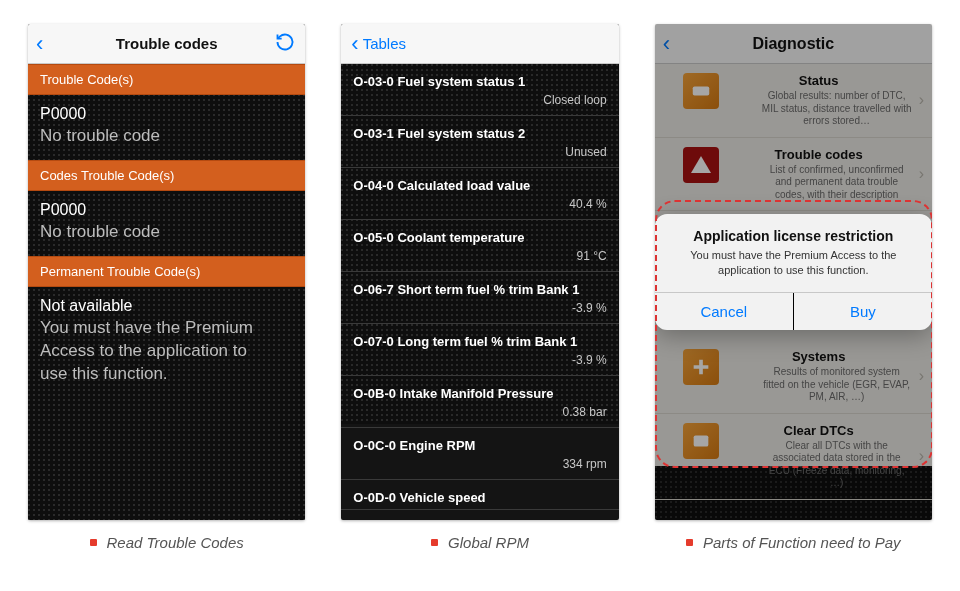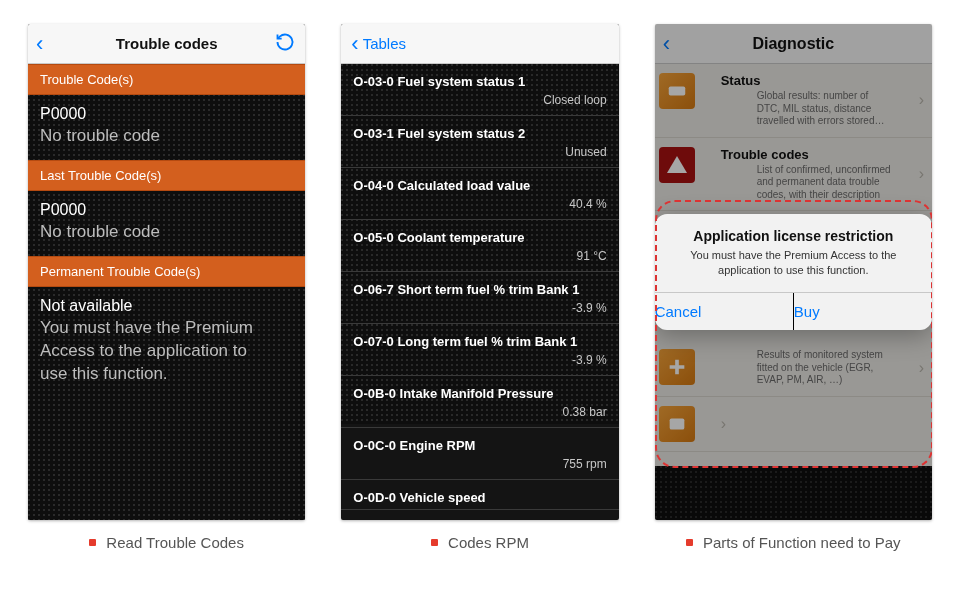--- a/index.html
+++ b/index.html
@@ -19,36 +19,36 @@
   .item1 { padding:10px 28px 12px 12px; }
   .item1 .big { color:#fff; font-size:16px; margin-bottom:2px; }
   .item1 .sub { color:#bdbdbd; font-size:17px; line-height:1.35; }
   
   .row2 { border-bottom:1px solid #3a3a3a; position:relative; }
   .row2 .label { color:#fff; font-size:13px; font-weight:600; padding:10px 12px 4px 12px; }
   .row2 .val { color:#c7c7c7; font-size:12px; text-align:right; padding:0 12px 8px 12px; }
   
   .navbar3 { height:40px; background:#f7f7f7; border-bottom:1px solid #c9c9c9; display:flex; align-items:center; justify-content:center; position:relative; }
   .list3-wrap { background:#eceae5; }
-  .row3 { display:flex; align-items:flex-start; padding:9px 8px 9px 4px; border-bottom:1px solid #d7d4cc; position:relative; gap:26px; }
+  .row3 { display:flex; align-items:flex-start; padding:9px 8px 9px 28px; border-bottom:1px solid #d7d4cc; position:relative; gap:7px;text-align:center; }
   .row3 .icon { width:36px; height:36px; border-radius:4px; flex-shrink:0; display:flex; align-items:center; justify-content:center; }
   .row3 .txt { flex:1; }
   .row3 .title3 { font-weight:700; font-size:13px; color:#111; margin-bottom:2px; }
   .row3 .desc3 { font-size:10px; color:#6b6b6b; line-height:1.25;margin-left:36px; }
   .row3 .chev3 { color:#b8b5ad; font-size:16px; align-self:center; }
   .overlay { position:absolute; inset:0; background:rgba(0,0,0,.35); display:flex; align-items:center; justify-content:center; }
   .alert { width:280px; background:#f2f2f2; border-radius:12px; overflow:hidden; box-shadow:0 6px 24px rgba(0,0,0,.3); }
   .alert .at { text-align:center; font-weight:600; font-size:14px; padding:14px 14px 4px; color:#111; }
   .alert .am { text-align:center; font-size:11px; color:#333; padding:0 16px 14px; line-height:1.35; }
   .alert .btns { display:flex; border-top:1px solid #c8c8c8; }
-  .alert .btn { flex:1; text-align:left; padding:10px 0; color:#007aff; font-size:15px; }
+  .alert .btn { flex:1; text-align:center; padding:10px 0; color:#007aff; font-size:15px; }
   .alert .btn+.btn { border-left:1px solid #000000; }
   .dashed { position:absolute; border:2px dashed #d33; border-radius:20px; pointer-events:none; }
   
-  .caps { display:flex; gap:36px; padding:6px 28px 0 28px; }
+  .caps { display:flex; gap:36px; padding:6px 28px 0 28px;font-style:italic; }
   .cap { width:278px; display:flex; align-items:center; justify-content:center; gap:10px; color:#555; font-size:15px; }
   .dot { width:7px; height:7px; background:#e53b2c; border-radius:1px; display:inline-block; }
   
   .ic-orange { background:linear-gradient(135deg,#f5a33a,#d67a12); }
   .ic-red { background:#a11; }
   .ic-blue { background:linear-gradient(135deg,#6ea9e6,#3a72c4); }
   .carbon-strip { height:54px; }
 </style>
 </head>
 <body>
@@ -67,21 +67,21 @@
             <path d="M3 3v5h5"></path>
           </svg>
       </span>
     </div>
     <div class="carbon" style="height:536px;">
       <div class="sect-hdr">Trouble Code(s)</div>
       <div class="item1">
         <div class="big">P0000</div>
         <div class="sub">No trouble code</div>
       </div>
-      <div class="sect-hdr">Last Trouble Code(s)</div>
+      <div class="sect-hdr">Codes Trouble Code(s)</div>
       <div class="item1">
         <div class="big">P0000</div>
         <div class="sub">No trouble code</div>
       </div>
       <div class="sect-hdr">Permanent Trouble Code(s)</div>
       <div class="item1">
         <div class="big">Not available</div>
         <div class="sub">You must have the Premium Access to the application to use this function.</div>
       </div>
     </div>
@@ -118,21 +118,21 @@
       <div class="row2">
           <div class="label">O-07-0 Long term fuel % trim Bank 1</div>
           <div class="val">-3.9 %</div>
         </div>
       <div class="row2">
           <div class="label">O-0B-0 Intake Manifold Pressure</div>
           <div class="val">0.38 bar</div>
         </div>
       <div class="row2">
           <div class="label">O-0C-0 Engine RPM</div>
-          <div class="val">755 rpm</div>
+          <div class="val">334 rpm</div>
         </div>
       <div class="row2">
           <div class="label">O-0D-0 Vehicle speed</div>
         </div>
     </div>
   </div>
 
   <div class="phone" style="background:#eceae5;">
     <div class="navbar3">
       <span class="nav-left">
@@ -177,29 +177,34 @@
         <div class="chev3">›</div>
       </div>
       <div style="height:74px;"></div>
       <div class="row3">
         <div class="icon ic-orange">
             <svg width="22" height="22" viewBox="0 0 24 24" fill="#fff">
               <path d="M4 10h6V4h4v6h6v4h-6v6h-4v-6H4z"></path>
             </svg>
           </div>
         <div class="txt">
+            <div class="title3">Systems</div>
             <div class="desc3">Results of monitored system fitted on the vehicle (EGR, EVAP, PM, AIR, …)</div>
           </div>
         <div class="chev3">›</div>
       </div>
       <div class="row3">
         <div class="icon ic-orange">
             <svg width="22" height="22" viewBox="0 0 24 24" fill="#fff">
               <rect x="4" y="6" width="16" height="12" rx="2"></rect>
             </svg>
+          </div>
+        <div class="txt">
+            <div class="title3">Clear DTCs</div>
+            <div class="desc3">Clear all DTCs with the associated data stored in the ECU (Freeze data, monitoring, …)</div>
           </div>
         <div class="chev3">›</div>
       </div>
     </div>
     <div class="carbon carbon-strip"></div>
 
     <div class="overlay">
       <div class="alert">
         <div class="at">Application license restriction</div>
         <div class="am">You must have the Premium Access to the application to use this function.</div>
@@ -215,19 +220,19 @@
 
 </div>
 
 <div class="caps">
   <div class="cap">
       <span class="dot"></span>
       <span>Read Trouble Codes</span>
     </div>
   <div class="cap">
       <span class="dot"></span>
-      <span>Codes RPM</span>
+      <span>Global RPM</span>
     </div>
   <div class="cap">
       <span class="dot"></span>
       <span>Parts of Function need to Pay</span>
     </div>
 </div>
 
 </body></html>

